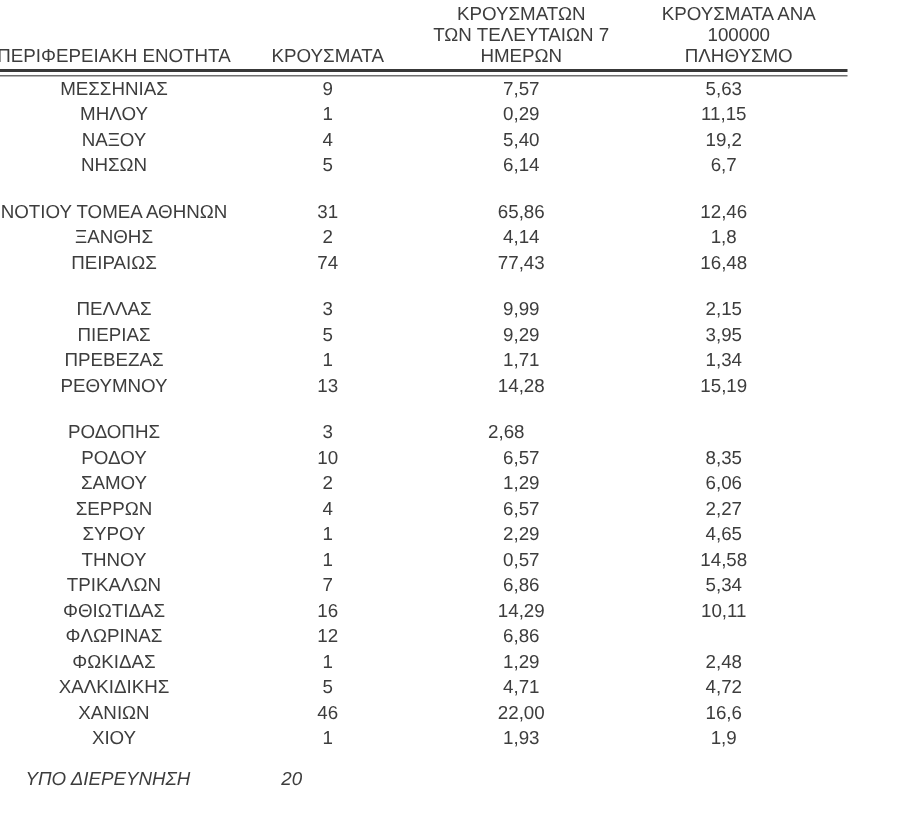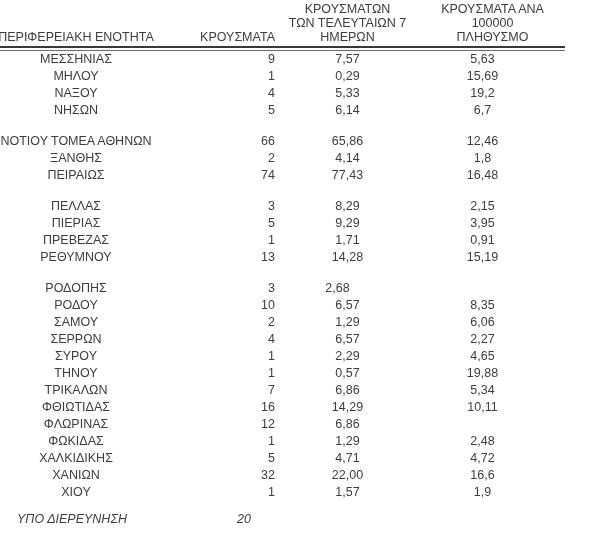--- a/index.html
+++ b/index.html
@@ -25,21 +25,21 @@
     display: flex;
     align-items: flex-end;
     height: 46px;
   }
   .cell {
     text-align: center;
     box-sizing: border-box;
     flex: none;
   }
   .c1 { width: 172px; }
-  .c2 { width: 113px; text-align: right; }
+  .c2 { width: 113px; }
   .c3 { width: 145px; }
   .c4 { width: 145px; }
   .hdr {
     font-size: 12.5px;
     line-height: 14px;
     white-space: pre-line;
     padding-bottom: 2px;
   }
   .dbl-rule {
     height: 2px;
@@ -87,71 +87,71 @@
       <div class="row">
     <div class="cell c1">ΜΕΣΣΗΝΙΑΣ</div>
     <div class="cell c2">9</div>
     <div class="cell c3">7,57</div>
     <div class="cell c4">5,63</div>
   </div>
       <div class="row">
     <div class="cell c1">ΜΗΛΟΥ</div>
     <div class="cell c2">1</div>
     <div class="cell c3">0,29</div>
-    <div class="cell c4">15,69</div>
+    <div class="cell c4">11,15</div>
   </div>
       <div class="row">
     <div class="cell c1">ΝΑΞΟΥ</div>
     <div class="cell c2">4</div>
-    <div class="cell c3">5,33</div>
+    <div class="cell c3">5,40</div>
     <div class="cell c4">19,2</div>
   </div>
       <div class="row">
     <div class="cell c1">ΝΗΣΩΝ</div>
     <div class="cell c2">5</div>
     <div class="cell c3">6,14</div>
     <div class="cell c4">6,7</div>
   </div>
       <div class="gap"></div>
       <div class="row">
     <div class="cell c1">ΝΟΤΙΟΥ ΤΟΜΕΑ ΑΘΗΝΩΝ</div>
-    <div class="cell c2">66</div>
+    <div class="cell c2">31</div>
     <div class="cell c3">65,86</div>
     <div class="cell c4">12,46</div>
   </div>
       <div class="row">
     <div class="cell c1">ΞΑΝΘΗΣ</div>
     <div class="cell c2">2</div>
     <div class="cell c3">4,14</div>
     <div class="cell c4">1,8</div>
   </div>
       <div class="row">
     <div class="cell c1">ΠΕΙΡΑΙΩΣ</div>
     <div class="cell c2">74</div>
     <div class="cell c3">77,43</div>
     <div class="cell c4">16,48</div>
   </div>
       <div class="gap"></div>
       <div class="row">
     <div class="cell c1">ΠΕΛΛΑΣ</div>
     <div class="cell c2">3</div>
-    <div class="cell c3">8,29</div>
+    <div class="cell c3">9,99</div>
     <div class="cell c4">2,15</div>
   </div>
       <div class="row">
     <div class="cell c1">ΠΙΕΡΙΑΣ</div>
     <div class="cell c2">5</div>
     <div class="cell c3">9,29</div>
     <div class="cell c4">3,95</div>
   </div>
       <div class="row">
     <div class="cell c1">ΠΡΕΒΕΖΑΣ</div>
     <div class="cell c2">1</div>
     <div class="cell c3">1,71</div>
-    <div class="cell c4">0,91</div>
+    <div class="cell c4">1,34</div>
   </div>
       <div class="row">
     <div class="cell c1">ΡΕΘΥΜΝΟΥ</div>
     <div class="cell c2">13</div>
     <div class="cell c3">14,28</div>
     <div class="cell c4">15,19</div>
   </div>
       <div class="gap"></div>
       <div class="row">
     <div class="cell c1">ΡΟΔΟΠΗΣ</div>
@@ -179,21 +179,21 @@
       <div class="row">
     <div class="cell c1">ΣΥΡΟΥ</div>
     <div class="cell c2">1</div>
     <div class="cell c3">2,29</div>
     <div class="cell c4">4,65</div>
   </div>
       <div class="row">
     <div class="cell c1">ΤΗΝΟΥ</div>
     <div class="cell c2">1</div>
     <div class="cell c3">0,57</div>
-    <div class="cell c4">19,88</div>
+    <div class="cell c4">14,58</div>
   </div>
       <div class="row">
     <div class="cell c1">ΤΡΙΚΑΛΩΝ</div>
     <div class="cell c2">7</div>
     <div class="cell c3">6,86</div>
     <div class="cell c4">5,34</div>
   </div>
       <div class="row">
     <div class="cell c1">ΦΘΙΩΤΙΔΑΣ</div>
     <div class="cell c2">16</div>
@@ -212,28 +212,28 @@
     <div class="cell c4">2,48</div>
   </div>
       <div class="row">
     <div class="cell c1">ΧΑΛΚΙΔΙΚΗΣ</div>
     <div class="cell c2">5</div>
     <div class="cell c3">4,71</div>
     <div class="cell c4">4,72</div>
   </div>
       <div class="row">
     <div class="cell c1">ΧΑΝΙΩΝ</div>
-    <div class="cell c2">32</div>
+    <div class="cell c2">46</div>
     <div class="cell c3">22,00</div>
     <div class="cell c4">16,6</div>
   </div>
       <div class="row">
     <div class="cell c1">ΧΙΟΥ</div>
     <div class="cell c2">1</div>
-    <div class="cell c3">1,57</div>
+    <div class="cell c3">1,93</div>
     <div class="cell c4">1,9</div>
   </div>
     </div>
 
   <div class="gap gap-sm"></div>
 
   <div class="row footer-row">
     <div class="cell c1">ΥΠΟ ΔΙΕΡΕΥΝΗΣΗ</div>
     <div class="cell c2">20</div>
     <div class="cell c3"></div>

